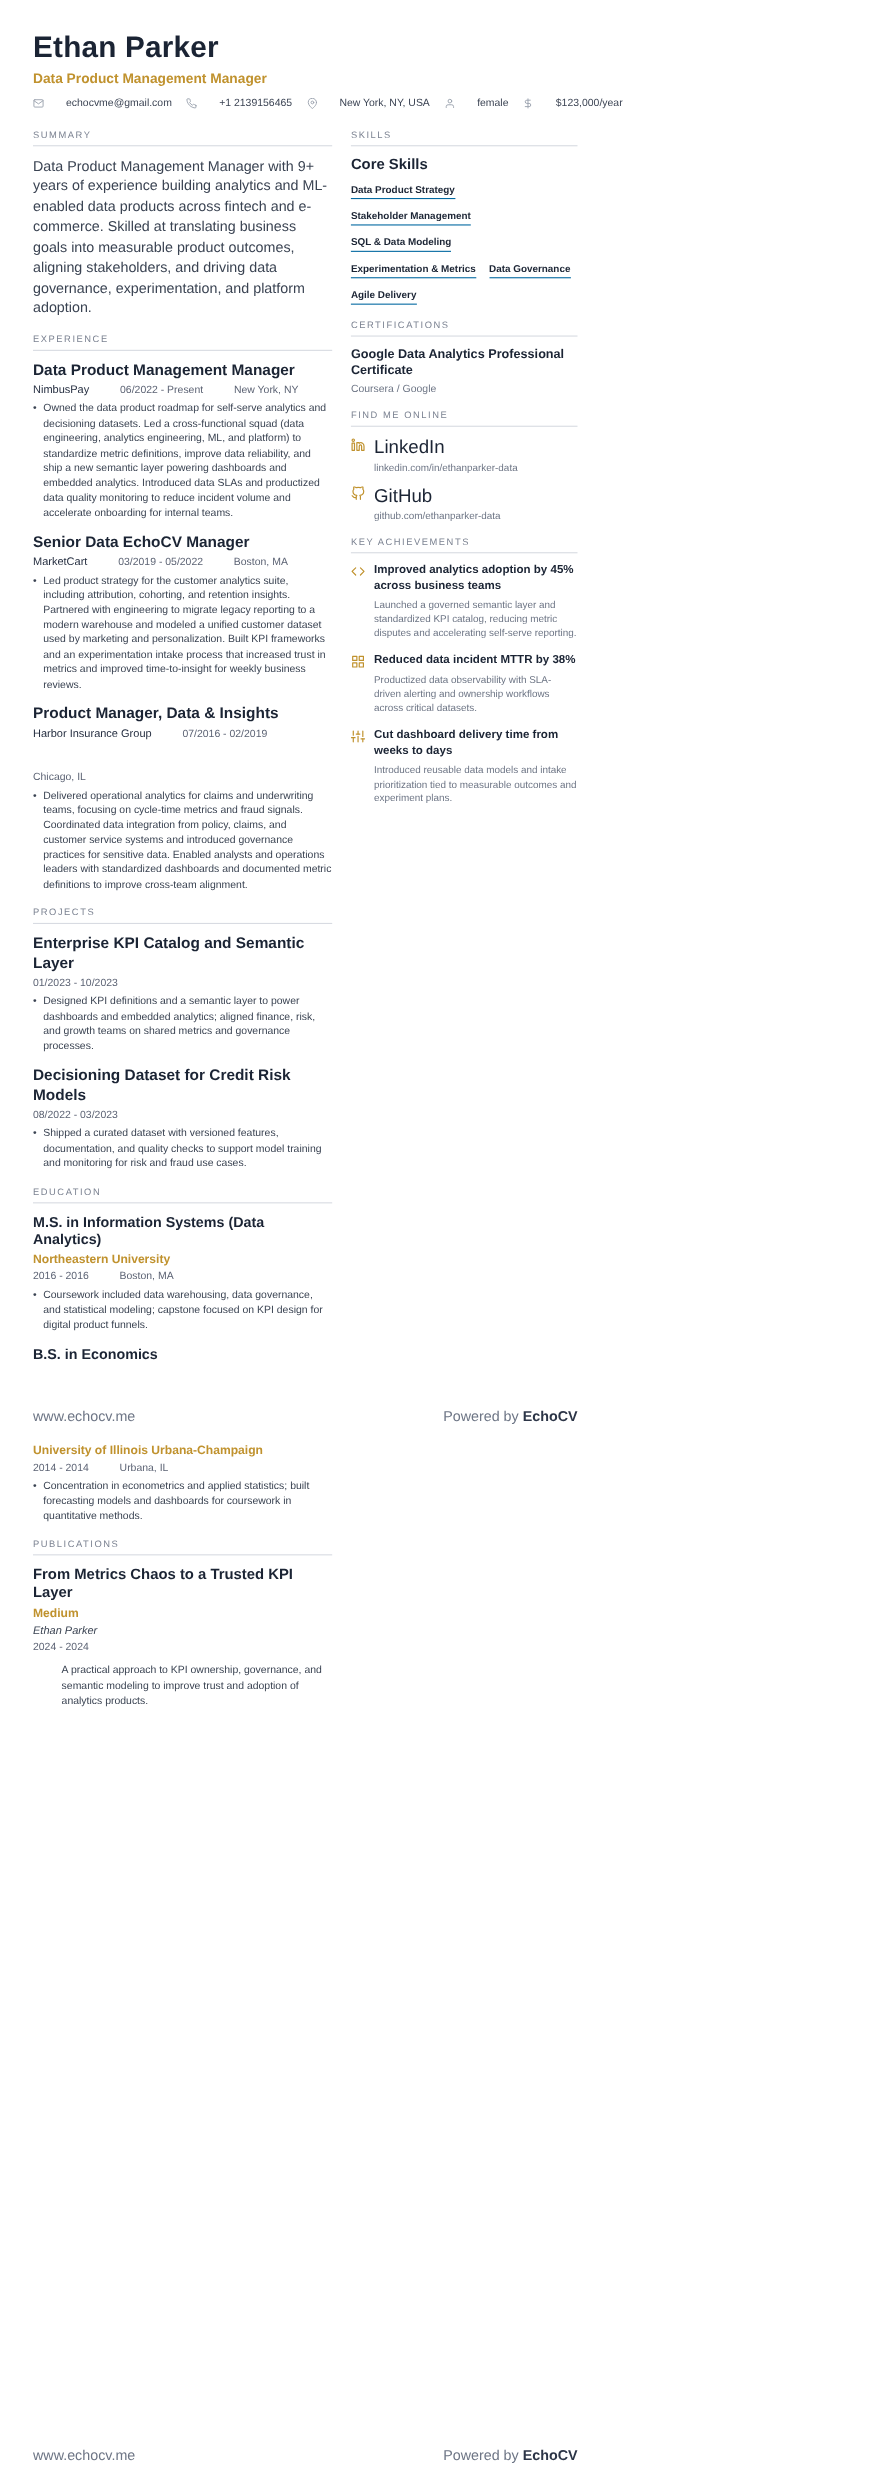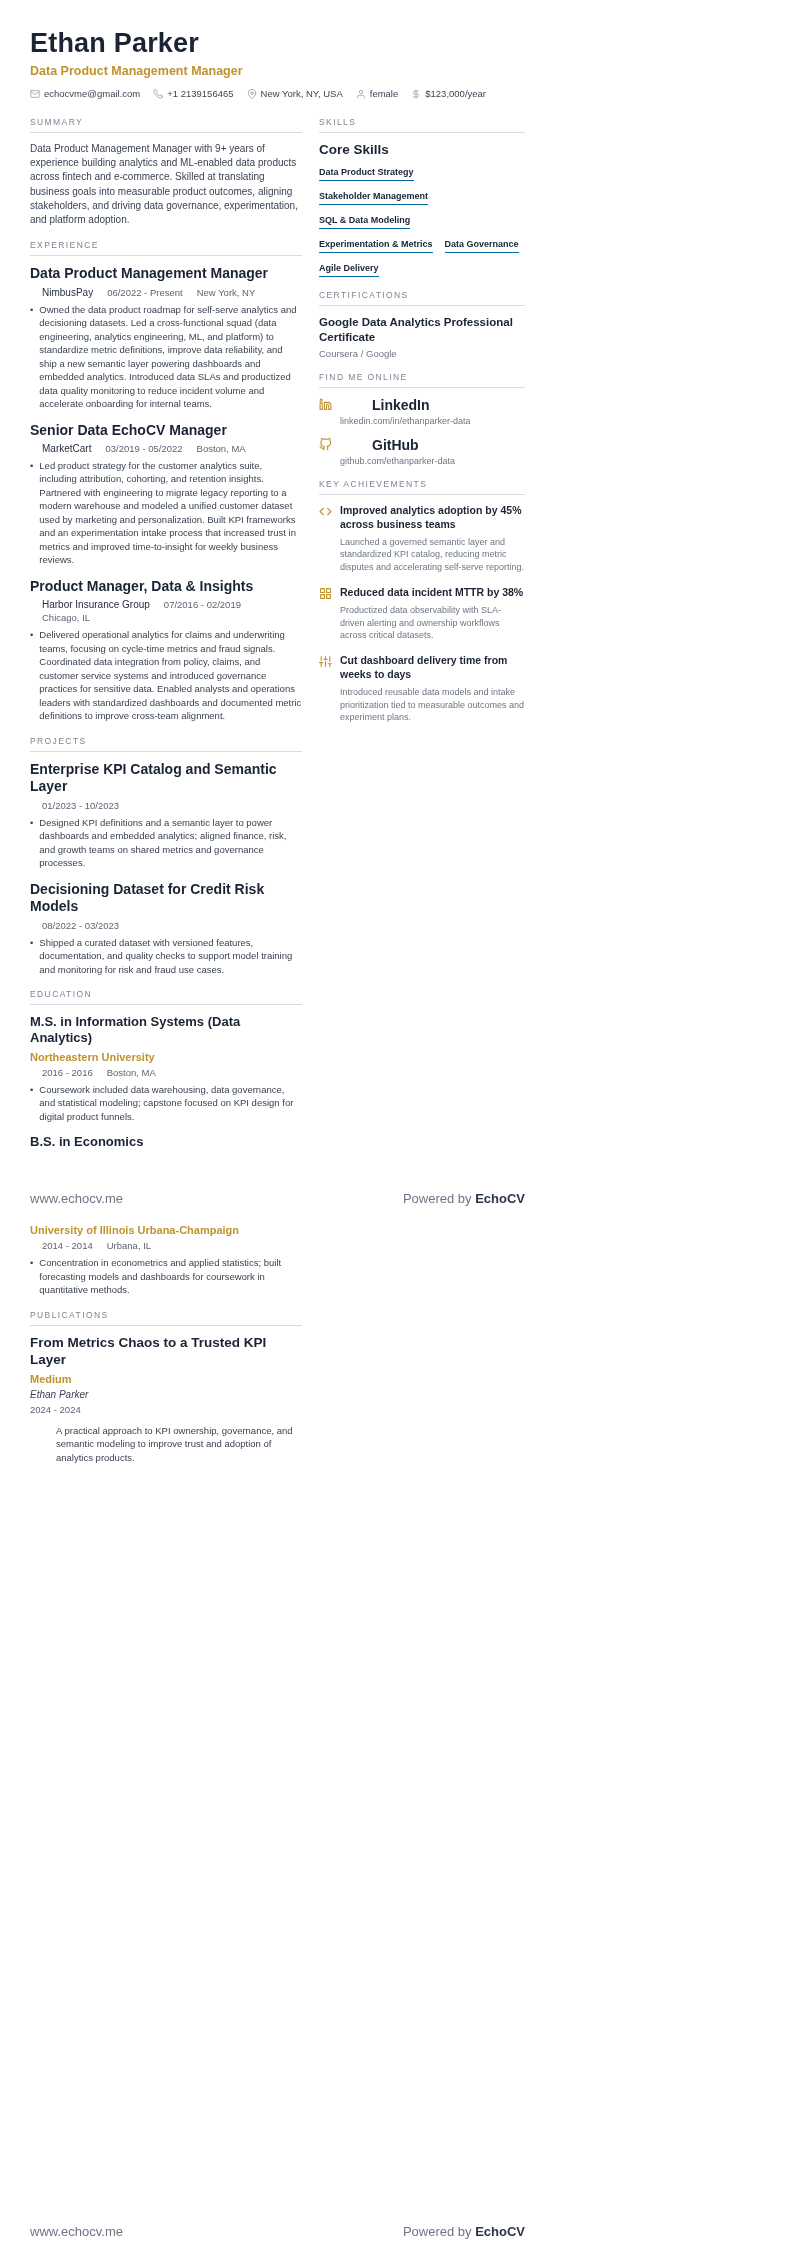--- a/index.html
+++ b/index.html
@@ -9,58 +9,58 @@
     font-family:"Liberation Sans","DejaVu Sans",sans-serif;
     color:#1b2434;
   }
   .canvas { position:relative; width:794px; height:2246px; background:#ffffff; overflow:hidden; }
   .content { padding:28px 0 0 30px; width:555px; }
 
   
   .name { font-size:27px; font-weight:700; color:#1b2434; letter-spacing:.2px; }
   .headline { font-size:12.5px; font-weight:600; color:var(--accent,#c0922e); margin-top:5px; }
   .contact-row { display:flex; align-items:center; gap:13px; margin-top:10px; white-space:nowrap; }
-  .contact-item { display:flex; align-items:center; gap:4px; font-size:9.5px; color:#3c4454; }
+  .contact-item { display:flex; align-items:center; gap:20px; font-size:9.5px; color:#3c4454; }
   .cicon { width:10px; height:10px; color:#99a1ad; flex:none; }
 
   
   .columns { display:flex; gap:17px; margin-top:10px; align-items:flex-start; }
   .col-left { width:272px; flex:none; }
   .col-right { width:206px; flex:none; }
 
   .sec { margin-top:13px; }
   .sec:first-child { margin-top:8px; }
   .sec-label { font-size:8.5px; font-weight:400; letter-spacing:1.4px; color:#7c8392; }
   .sec-rule { height:1px; background:#d8dbe2; margin:5px 0 9px; }
 
-  .summary-text { font-size:10px; line-height:1.42; color:#3a4352; }
+  .summary-text { font-size:13px; line-height:1.42; color:#3a4352; }
 
   .entry { margin-bottom:11px; }
   .entry-title { font-size:14px; font-weight:600; color:#1b2434; line-height:1.25; }
-  .entry-meta { display:flex; flex-wrap:wrap; column-gap:14px; row-gap:2px; align-items:baseline; margin:4px 12px 5px; }
+  .entry-meta { display:flex; flex-wrap:wrap; column-gap:14px; row-gap:2px; align-items:baseline; margin:4px 0 5px;gap:28px; }
   .company { font-size:10px; color:#252e40; }
   .meta { font-size:9.5px; color:#5c6374; }
   .bullet { display:flex; gap:6px; font-size:9.5px; line-height:1.42; color:#3a4352; }
   .dot { flex:none; }
 
   .edu-degree { font-size:13px; font-weight:600; color:#1b2434; line-height:1.25; }
   .edu-school { font-size:11px; font-weight:600; color:var(--accent,#c0922e); margin-top:4px; }
 
   
   .skills-heading { font-size:13.5px; font-weight:700; color:#1b2434; margin:1px 0 10px; }
   .tags { display:flex; flex-wrap:wrap; column-gap:12px; row-gap:10px; }
   .tag { font-size:9px; font-weight:700; color:#1b2434; padding-bottom:3px; border-bottom:1px solid #0369a1; white-space:nowrap; }
 
   .cert { margin-bottom:11px; }
   .cert-name { font-size:11.5px; font-weight:600; color:#1b2434; line-height:1.3; }
   .cert-issuer { font-size:9.5px; color:#6d7585; margin-top:3px; }
 
   .online-item { display:flex; gap:8px; margin-bottom:11px; }
   .oicon { width:13px; height:13px; color:var(--accent,#c0922e); flex:none; margin-top:1px; }
-  .online-label { font-size:14px; font-weight:700; color:#1b2434;margin-left:32px; }
+  .online-label { font-size:17px; font-weight:400; color:#1b2434; }
   .online-url { font-size:9px; color:#6d7585; margin-top:3px; }
 
   .ach-item { display:flex; gap:8px; margin-bottom:12px; }
   .aicon { width:13px; height:13px; color:var(--accent,#c0922e); flex:none; margin-top:1px; }
   .ach-title { font-size:10.5px; font-weight:600; color:#1b2434; line-height:1.32; }
   .ach-desc { font-size:9px; color:#6d7585; line-height:1.42; margin-top:4px; }
 
   
   .page-footer { display:flex; justify-content:space-between; align-items:center; width:495px; font-size:13px; color:#6d7585; }
   .footer1 { margin-top:30px; }

